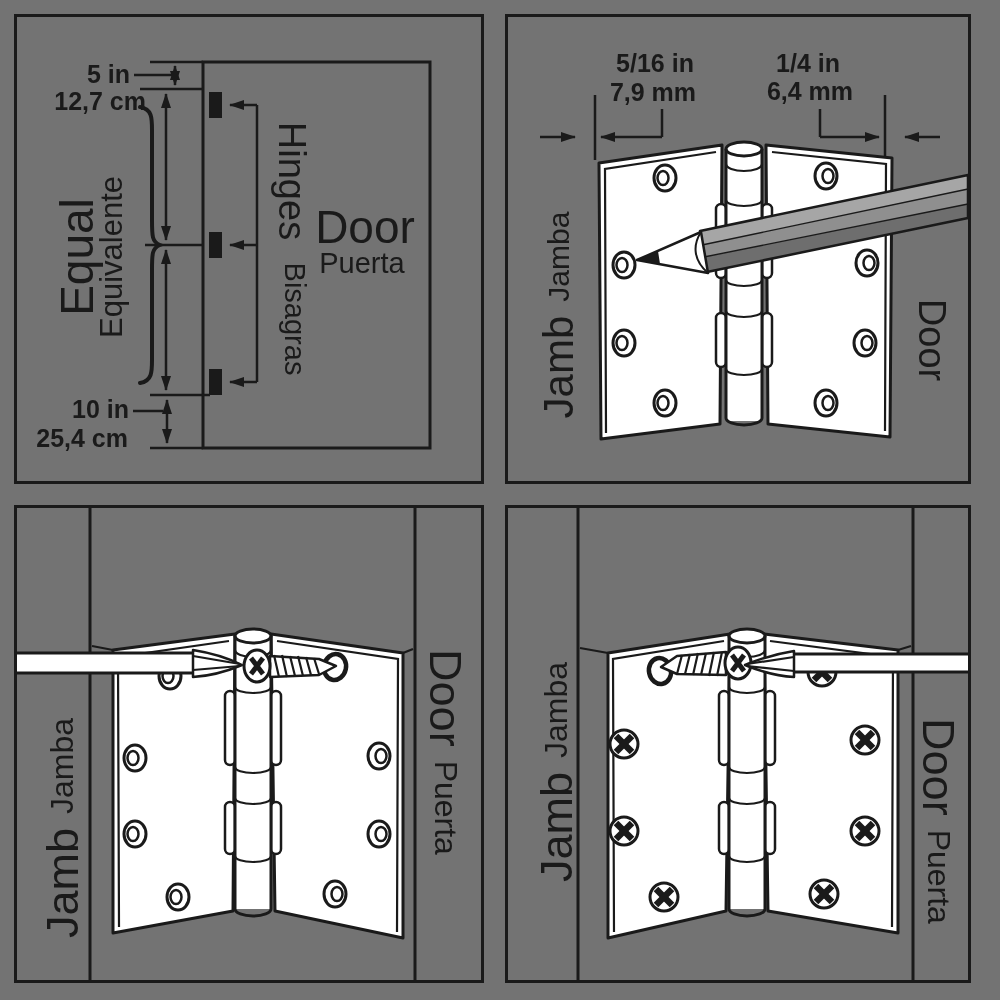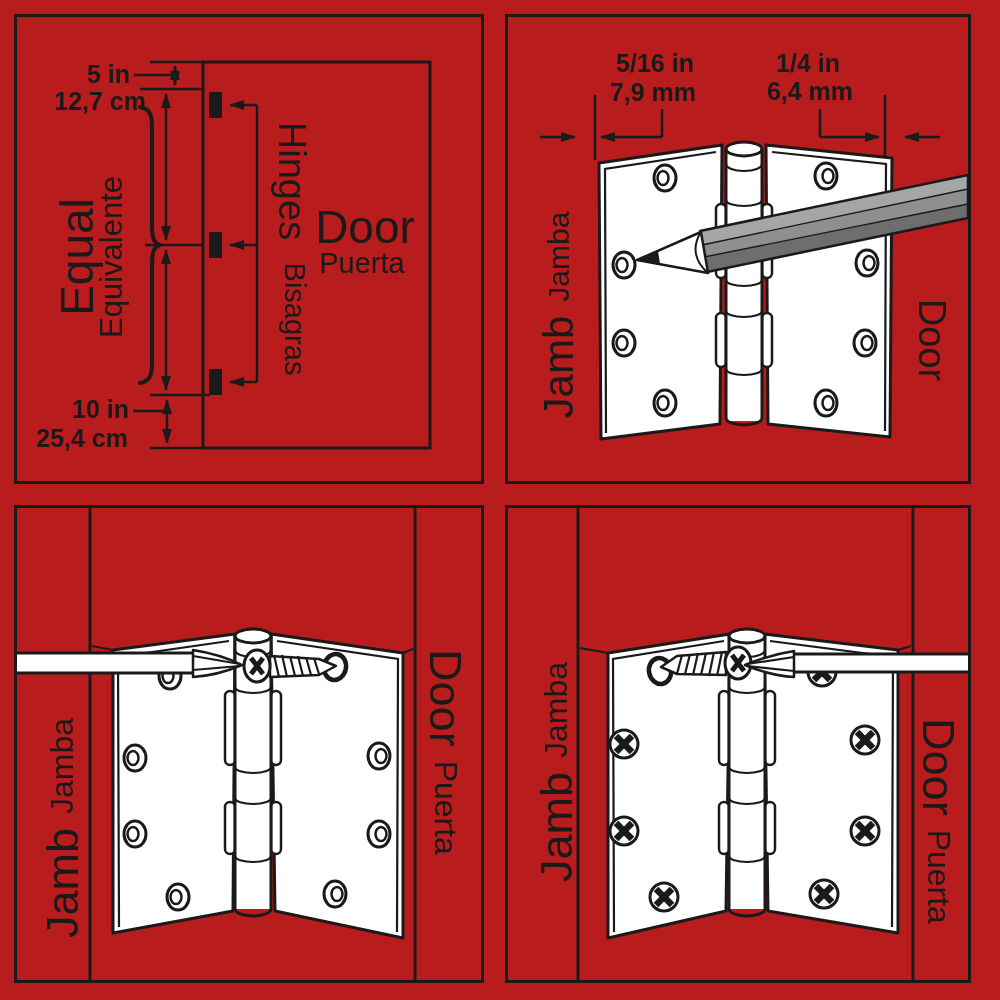--- a/index.html
+++ b/index.html
@@ -1,17 +1,17 @@
 <!DOCTYPE html>
 <html><head>
 <meta charset="utf-8">
 <title>Door Hinge Installation Diagram</title>
 <style>
   html,body{margin:0;padding:0;background:#ffffff;}
-  #stage{position:relative;width:1000px;height:1000px;background:#b91c1c;overflow:hidden;}
+  #stage{position:relative;width:1000px;height:1000px;background:#737373;overflow:hidden;}
   .panel{position:absolute;}
   svg{display:block;}
   
   .s3{stroke:#1a1a1a;stroke-width:3;fill:none;stroke-linejoin:miter;}
   .s2{stroke:#1a1a1a;stroke-width:2.2;fill:none;}
   .dim{stroke:#1a1a1a;stroke-width:2.5;fill:none;}
   .wf{fill:#ffffff;stroke:#1a1a1a;stroke-width:3;stroke-linejoin:round;}
   .wf2{fill:#ffffff;stroke:#1a1a1a;stroke-width:2.5;stroke-linejoin:round;}
   .blk{fill:#1a1a1a;stroke:none;}
   .xarm{stroke:#1a1a1a;stroke-width:6.5;stroke-linecap:butt;}

